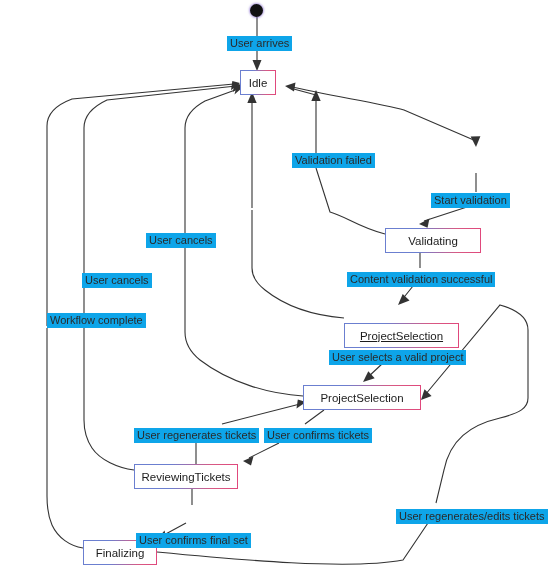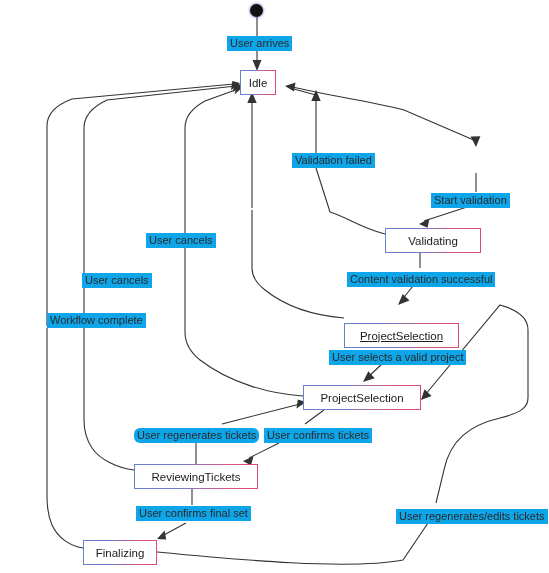--- a/index.html
+++ b/index.html
@@ -172,34 +172,34 @@
   </div>
 
   <div class="state-node" style="left:344px; top:323px; width:115px;text-decoration:underline;">
     <span class="node-label">ProjectSelection</span>
   </div>
 
   <div class="state-node" style="left:303px; top:385px; width:118px;">
     <span class="node-label">ProjectSelection</span>
   </div>
 
-  <div class="state-node" style="left:134px; top:464px; width:124px;border-radius:6px;">
+  <div class="state-node" style="left:134px; top:464px; width:104px;border-radius:6px;">
     <span class="node-label">ReviewingTickets</span>
   </div>
 
   <div class="state-node" style="left:83px; top:540px; width:74px;">
     <span class="node-label">Finalizing</span>
   </div>
 
   <div class="edge-label" style="left:227px; top:36px;">User arrives</div>
   <div class="edge-label" style="left:431px; top:193px;">Start validation</div>
   <div class="edge-label" style="left:292px; top:153px;text-align:right;">Validation failed</div>
   <div class="edge-label" style="left:347px; top:272px;">Content validation successful</div>
   <div class="edge-label" style="left:329px; top:350px;">User selects a valid project</div>
   <div class="edge-label" style="left:146px; top:233px;">User cancels</div>
   <div class="edge-label" style="left:264px; top:428px;">User confirms tickets</div>
-  <div class="edge-label" style="left:134px; top:428px;border-radius:6px;">User regenerates tickets</div>
+  <div class="edge-label" style="left:134px; top:428px;">User regenerates tickets</div>
   <div class="edge-label" style="left:82px; top:273px;">User cancels</div>
-  <div class="edge-label" style="left:136px; top:506px;text-align:right;">User confirms final set</div>
+  <div class="edge-label" style="left:136px; top:533px;text-align:right;">User confirms final set</div>
   <div class="edge-label" style="left:3px; top:313px;margin-left:44px;">Workflow complete</div>
   <div class="edge-label" style="left:396px; top:509px;">User regenerates/edits tickets</div>
 
 </div>
 
 </body></html>

